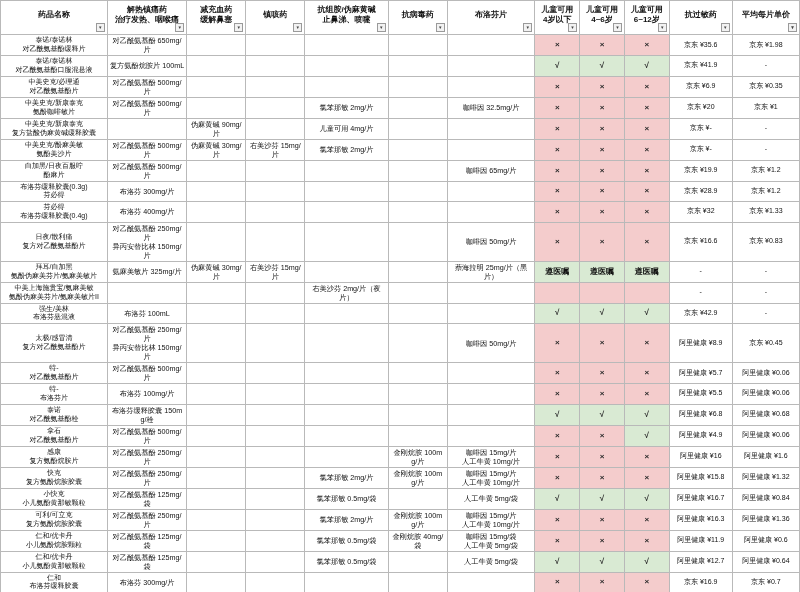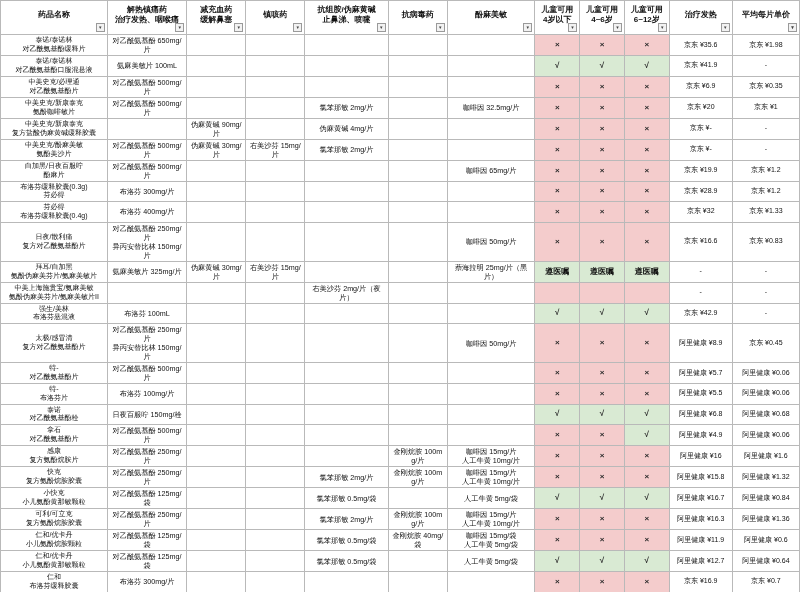--- a/index.html
+++ b/index.html
@@ -77,28 +77,28 @@
       <tr id="header-row">
           <th style="width: 105px;"><span style="white-space: pre-line;">药品名称</span><span class="filter-btn">▾</span></th>
           <th style="width: 78px;"><span style="white-space: pre-line;">解热镇痛药
 治疗发热、咽喉痛</span><span class="filter-btn">▾</span></th>
           <th style="width: 58px;"><span style="white-space: pre-line;">减充血药
 缓解鼻塞</span><span class="filter-btn">▾</span></th>
           <th style="width: 58px;"><span style="white-space: pre-line;">镇咳药</span><span class="filter-btn">▾</span></th>
           <th style="width: 82px;"><span style="white-space: pre-line;">抗组胺/伪麻黄碱
 止鼻涕、喷嚏</span><span class="filter-btn">▾</span></th>
           <th style="width: 58px;"><span style="white-space: pre-line;">抗病毒药</span><span class="filter-btn">▾</span></th>
-          <th style="width: 86px;"><span style="white-space: pre-line;">酚麻美敏</span><span class="filter-btn">▾</span></th>
+          <th style="width: 86px;"><span style="white-space: pre-line;">布洛芬片</span><span class="filter-btn">▾</span></th>
           <th style="width: 44px;"><span style="white-space: pre-line;">儿童可用
 4岁以下</span><span class="filter-btn">▾</span></th>
           <th style="width: 44px;"><span style="white-space: pre-line;">儿童可用
 4~6岁</span><span class="filter-btn">▾</span></th>
           <th style="width: 44px;"><span style="white-space: pre-line;">儿童可用
 6~12岁</span><span class="filter-btn">▾</span></th>
-          <th style="width: 62px;"><span style="white-space: pre-line;">治疗发热</span><span class="filter-btn">▾</span></th>
+          <th style="width: 62px;"><span style="white-space: pre-line;">抗过敏药</span><span class="filter-btn">▾</span></th>
           <th style="width: 66px; font-family: Liberation Serif, serif;"><span style="white-space: pre-line;">平均每片单价</span><span class="filter-btn">▾</span></th>
         </tr>
     </thead>
     <tbody id="table-body">
         <tr>
           <td class="name" style="white-space: pre-line;">泰诺/泰诺林
 对乙酰氨基酚缓释片</td>
           <td style="white-space: pre-line;">对乙酰氨基酚 650mg/片</td>
           <td style="white-space: pre-line;"></td>
           <td style="white-space: pre-line;"></td>
@@ -107,21 +107,21 @@
           <td style="white-space: pre-line;"></td>
           <td class="mark no" style="white-space: pre-line;">×</td>
           <td class="mark no" style="white-space: pre-line;">×</td>
           <td class="mark no" style="white-space: pre-line;">×</td>
           <td class="price" style="white-space: pre-line;">京东 ¥35.6</td>
           <td class="price" style="white-space: pre-line;">京东 ¥1.98</td>
         </tr>
         <tr>
           <td class="name" style="white-space: pre-line;">泰诺/泰诺林
 对乙酰氨基酚口服混悬液</td>
-          <td style="white-space: pre-line;">氨麻美敏片 100mL</td>
+          <td style="white-space: pre-line;">复方氨酚烷胺片 100mL</td>
           <td style="white-space: pre-line;"></td>
           <td style="white-space: pre-line;"></td>
           <td style="white-space: pre-line;"></td>
           <td style="white-space: pre-line;"></td>
           <td style="white-space: pre-line;"></td>
           <td class="mark yes" style="white-space: pre-line;">√</td>
           <td class="mark yes" style="white-space: pre-line;">√</td>
           <td class="mark yes" style="white-space: pre-line;">√</td>
           <td class="price" style="white-space: pre-line;">京东 ¥41.9</td>
           <td class="price" style="white-space: pre-line;">-</td>
@@ -155,21 +155,21 @@
           <td class="mark no" style="white-space: pre-line;">×</td>
           <td class="price" style="white-space: pre-line;">京东 ¥20</td>
           <td class="price" style="white-space: pre-line;">京东 ¥1</td>
         </tr>
         <tr>
           <td class="name" style="white-space: pre-line;">中美史克/新康泰克
 复方盐酸伪麻黄碱缓释胶囊</td>
           <td style="white-space: pre-line;"></td>
           <td style="white-space: pre-line; margin-left: 14px;">伪麻黄碱 90mg/片</td>
           <td style="white-space: pre-line;"></td>
-          <td style="white-space: pre-line;">伪麻黄碱 4mg/片</td>
+          <td style="white-space: pre-line;">儿童可用 4mg/片</td>
           <td style="white-space: pre-line;"></td>
           <td style="white-space: pre-line;"></td>
           <td class="mark no" style="white-space: pre-line;">×</td>
           <td class="mark no" style="white-space: pre-line;">×</td>
           <td class="mark no" style="white-space: pre-line;">×</td>
           <td class="price" style="white-space: pre-line;">京东 ¥-</td>
           <td class="price" style="white-space: pre-line;">-</td>
         </tr>
         <tr>
           <td class="name" style="white-space: pre-line;">中美史克/酚麻美敏
@@ -334,21 +334,21 @@
           <td style="white-space: pre-line;"></td>
           <td class="mark no" style="white-space: pre-line;">×</td>
           <td class="mark no" style="white-space: pre-line;">×</td>
           <td class="mark no" style="white-space: pre-line;">×</td>
           <td class="price" style="white-space: pre-line;">阿里健康 ¥5.5</td>
           <td class="price" style="white-space: pre-line;">阿里健康 ¥0.06</td>
         </tr>
         <tr>
           <td class="name" style="white-space: pre-line;">泰诺
 对乙酰氨基酚栓</td>
-          <td style="white-space: pre-line;">日夜百服咛 150mg/栓</td>
+          <td style="white-space: pre-line;">布洛芬缓释胶囊 150mg/栓</td>
           <td style="white-space: pre-line;"></td>
           <td style="white-space: pre-line;"></td>
           <td style="white-space: pre-line;"></td>
           <td style="white-space: pre-line;"></td>
           <td style="white-space: pre-line;"></td>
           <td class="mark yes" style="white-space: pre-line;">√</td>
           <td class="mark yes" style="white-space: pre-line;">√</td>
           <td class="mark yes" style="white-space: pre-line;">√</td>
           <td class="price" style="white-space: pre-line;">阿里健康 ¥6.8</td>
           <td class="price" style="white-space: pre-line;">阿里健康 ¥0.68</td>

